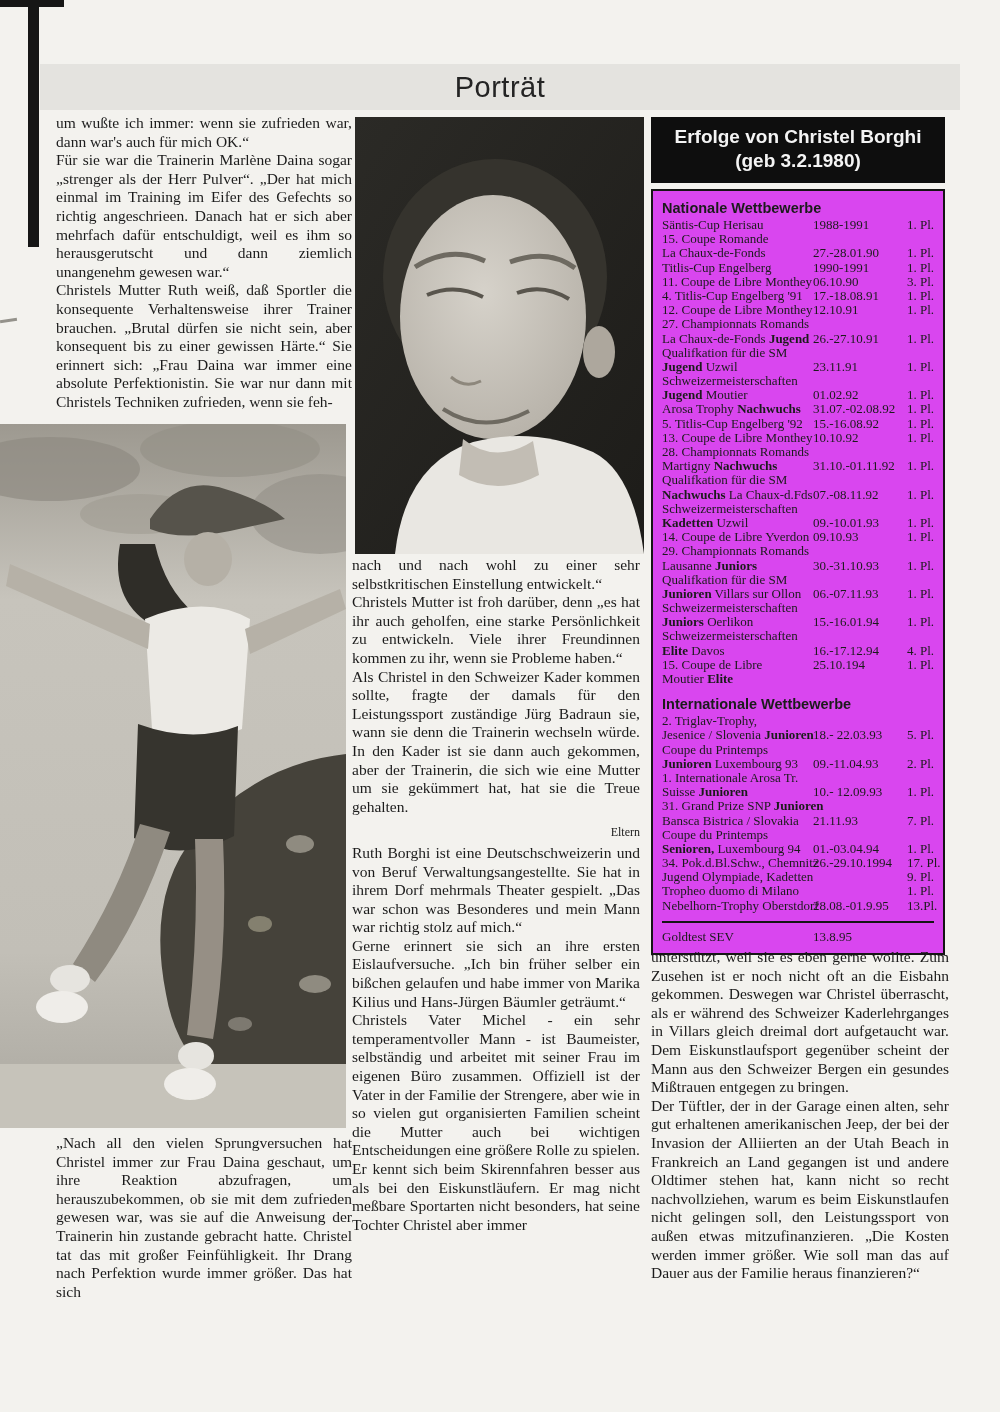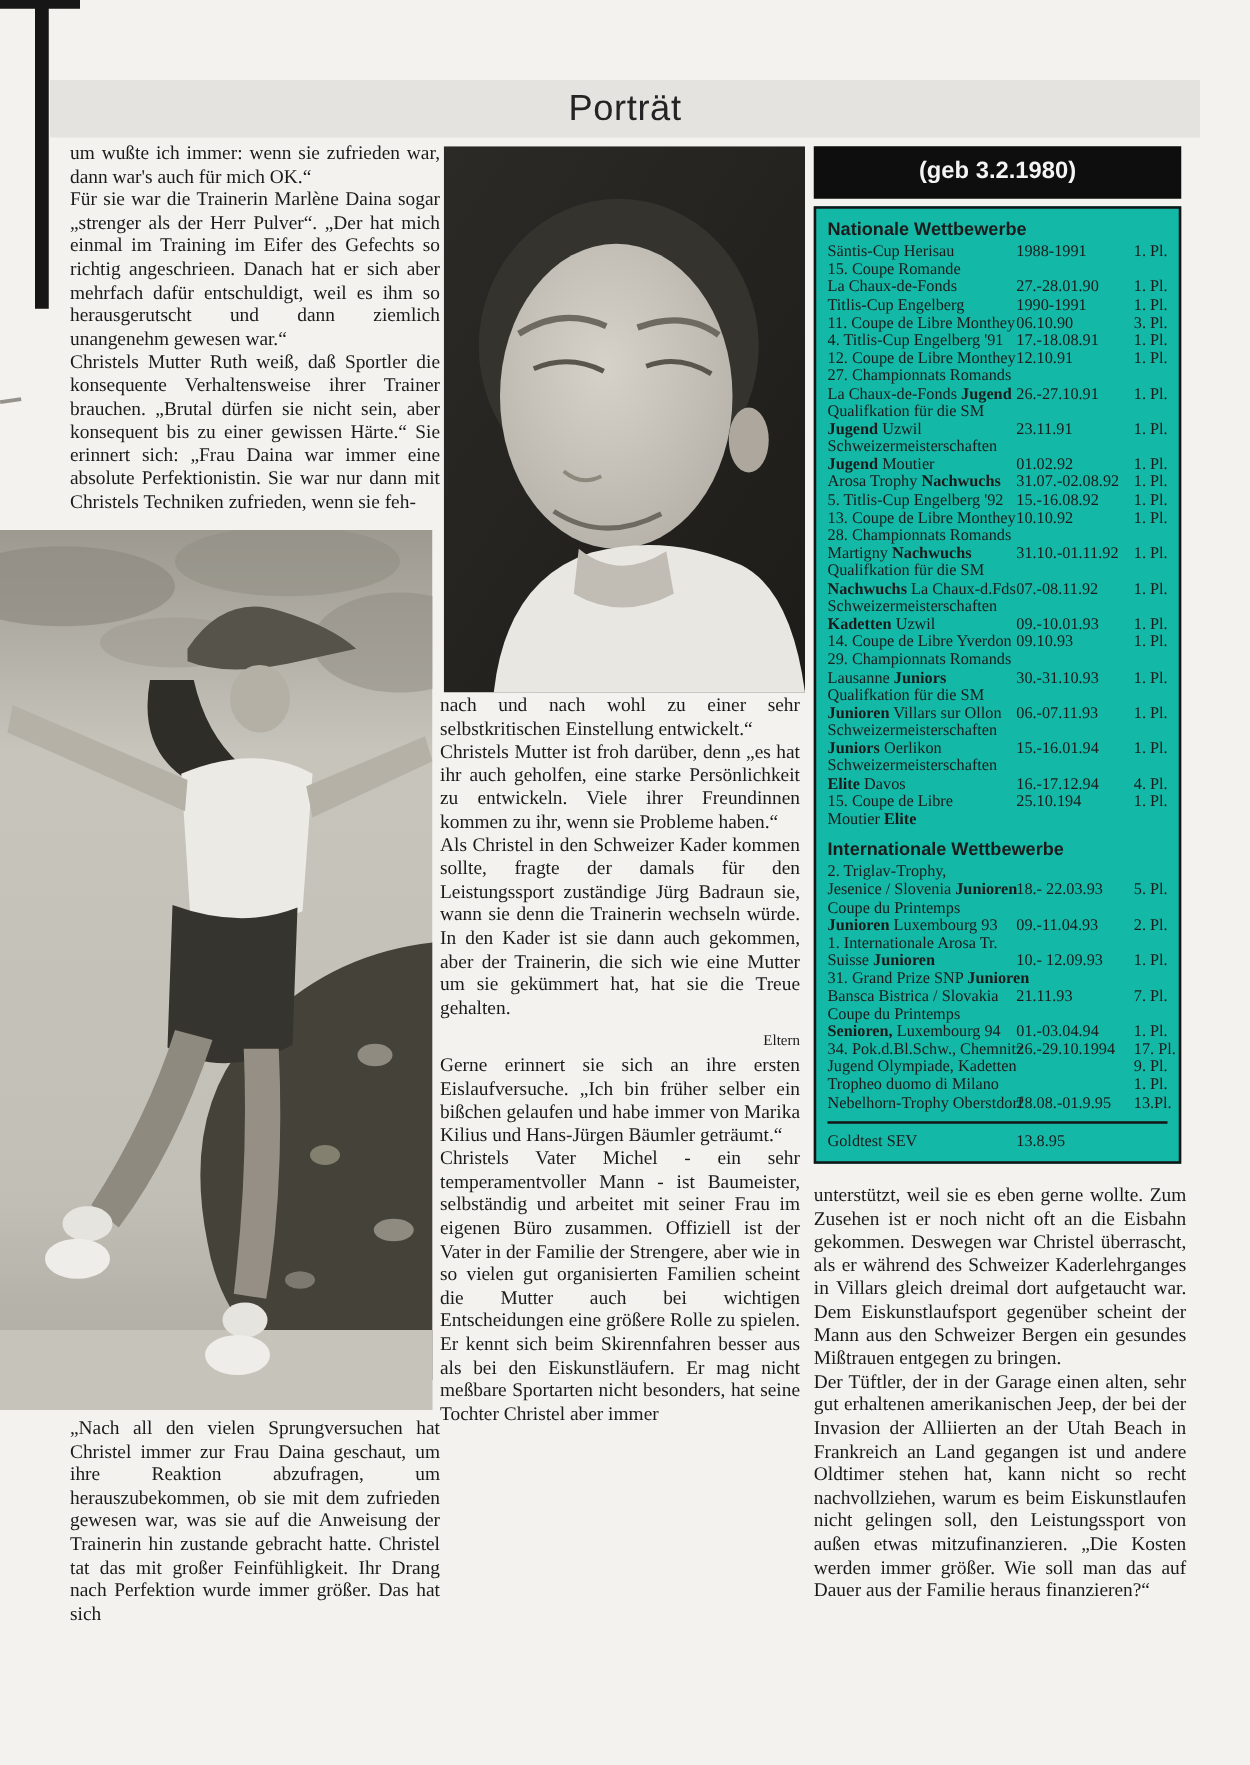--- a/index.html
+++ b/index.html
@@ -30,21 +30,21 @@
   .photo{position:absolute; display:block;}
   #portrait-photo{left:355px; top:117px; width:289px; height:437px;}
   #outdoor-photo{left:0; top:424px; width:346px; height:704px;}
   
   .results{position:absolute; left:651px; top:117px; width:294px; font-family:"Liberation Serif", serif;}
   .results-title{
     background:#0e0e0e; color:#f4f4f4; text-align:center;
     font-family:"Liberation Sans", sans-serif; font-weight:bold; font-size:19px; line-height:24px;
     padding:8px 4px 10px;
   }
-  .results-box{margin-top:6px; border:2px solid #151515; padding:8px 9px 9px; background:#14b8a6;}
+  .results-box{margin-top:6px; border:2px solid #151515; padding:8px 9px 9px; background:#d946ef;}
   .tsection{font-family:"Liberation Sans", sans-serif; font-weight:bold; font-size:14.5px; line-height:17px; margin:1px 0 1px;}
   .trow{position:relative; height:14.2px; font-size:13px; line-height:14.2px; white-space:nowrap;}
   .tlabel{display:inline-block;}
   .tdate{position:absolute; left:151px; top:0;}
   .tplace{position:absolute; left:245px; top:0;}
   .tgap{height:9px;}
   .trule{border-top:2px solid #151515; margin:8px 0 7px;}
   
   .footer{position:absolute; right:42px; top:1362px; display:flex; align-items:center; gap:9px;
           font-family:"Liberation Sans", sans-serif;}
@@ -91,20 +91,21 @@
     <path d="M72 178 q28 -12 56 2" stroke="#59554d" stroke-width="4" fill="none"></path>
     <path d="M162 176 q26 -10 52 6" stroke="#59554d" stroke-width="4" fill="none"></path>
     <path d="M96 260 q14 12 30 4" stroke="#8d877c" stroke-width="3" fill="none"></path>
     <path d="M88 292 q40 26 86 2" stroke="#6e6a61" stroke-width="4" fill="none"></path>
     <path d="M40 437 q10 -90 78 -112 q60 -16 120 10 q40 20 51 102 z" fill="#e9e7e2"></path>
     <path d="M108 322 q32 26 70 2 l6 34 q-42 22 -80 0 z" fill="#c2bdb4"></path>
   </svg>
 
   <div class="results">
     <div class="results-title">
+      <div>Erfolge von Christel Borghi</div>
       <div>(geb 3.2.1980)</div>
     </div>
     <div class="results-box">
       <div class="tsection">Nationale Wettbewerbe</div>
       <div>
           <div class="trow"><span class="tlabel">Säntis-Cup Herisau</span><span class="tdate">1988-1991</span><span class="tplace">1. Pl.</span></div>
           <div class="trow"><span class="tlabel">15. Coupe Romande</span><span class="tdate"></span><span class="tplace"></span></div>
           <div class="trow"><span class="tlabel">La Chaux-de-Fonds</span><span class="tdate">27.-28.01.90</span><span class="tplace">1. Pl.</span></div>
           <div class="trow"><span class="tlabel">Titlis-Cup Engelberg</span><span class="tdate">1990-1991</span><span class="tplace">1. Pl.</span></div>
           <div class="trow"><span class="tlabel">11. Coupe de Libre Monthey</span><span class="tdate">06.10.90</span><span class="tplace">3. Pl.</span></div>
@@ -201,20 +202,21 @@
   </svg>
 
   <div class="textcol" id="col2">
     <div>
         <p>nach und nach wohl zu einer sehr selbstkritischen Einstellung entwickelt.“</p>
         <p>Christels Mutter ist froh darüber, denn „es hat ihr auch geholfen, eine starke Persönlichkeit zu entwickeln. Viele ihrer Freundinnen kommen zu ihr, wenn sie Probleme haben.“</p>
         <p>Als Christel in den Schweizer Kader kommen sollte, fragte der damals für den Leistungssport zuständige Jürg Badraun sie, wann sie denn die Trainerin wechseln würde. In den Kader ist sie dann auch gekommen, aber der Trainerin, die sich wie eine Mutter um sie gekümmert hat, hat sie die Treue gehalten.</p>
       </div>
     <p class="subhead">Eltern</p>
     <div>
+        <p>Ruth Borghi ist eine Deutschschweizerin und von Beruf Verwaltungsangestellte. Sie hat in ihrem Dorf mehrmals Theater gespielt. „Das war schon was Besonderes und mein Mann war richtig stolz auf mich.“</p>
         <p>Gerne erinnert sie sich an ihre ersten Eislaufversuche. „Ich bin früher selber ein bißchen gelaufen und habe immer von Marika Kilius und Hans-Jürgen Bäumler geträumt.“</p>
         <p>Christels Vater Michel - ein sehr temperamentvoller Mann - ist Baumeister, selbständig und arbeitet mit seiner Frau im eigenen Büro zusammen. Offiziell ist der Vater in der Familie der Strengere, aber wie in so vielen gut organisierten Familien scheint die Mutter auch bei wichtigen Entscheidungen eine größere Rolle zu spielen. Er kennt sich beim Skirennfahren besser aus als bei den Eiskunstläufern. Er mag nicht meßbare Sportarten nicht besonders, hat seine Tochter Christel aber immer</p>
       </div>
   </div>
 
   <div class="textcol" id="col1-bottom">
       <p>„Nach all den vielen Sprungversuchen hat Christel immer zur Frau Daina geschaut, um ihre Reaktion abzufragen, um herauszubekommen, ob sie mit dem zufrieden gewesen war, was sie auf die Anweisung der Trainerin hin zustande gebracht hatte. Christel tat das mit großer Feinfühligkeit. Ihr Drang nach Perfektion wurde immer größer. Das hat sich</p>
     </div>
 
   <div class="textcol" id="col3">

